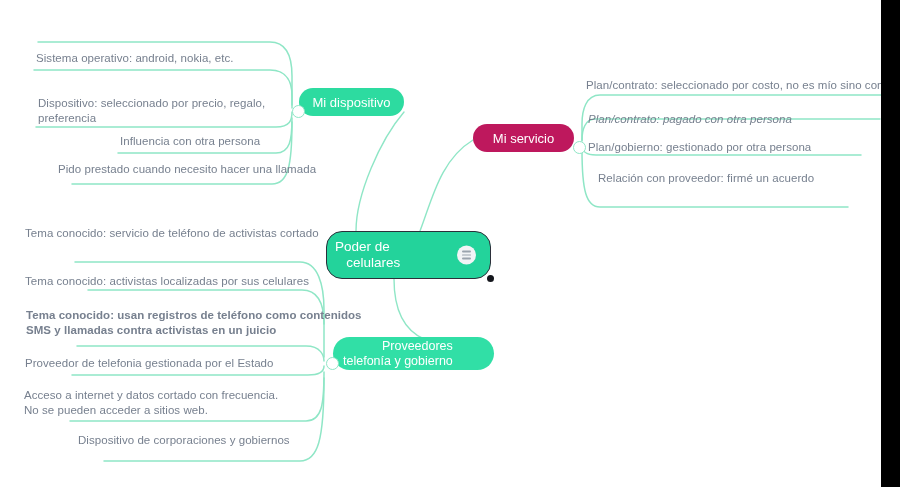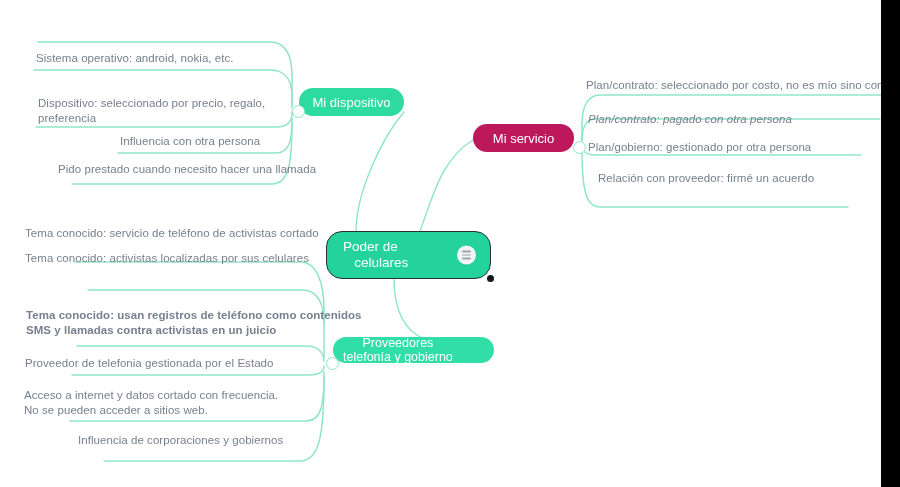--- a/index.html
+++ b/index.html
@@ -59,45 +59,45 @@
     font-size: 13px;
   }
   #node-servicio {
     left: 473px; top: 124px;
     width: 101px; height: 28px;
     background: #be185d;
     font-size: 13px;
   }
   #node-proveedores {
     left: 333px; top: 337px;
-    width: 161px; height: 26px;
+    width: 161px; height: 33px;
     background: #31dfa6;
     font-size: 12.5px;
     line-height: 14.5px;
     padding-left: 10px;
     justify-content: flex-start;
-    text-align: center;
+    text-align: right;
   }
   
   #node-root {
     position: absolute;
     left: 326px; top: 231px;
     width: 165px; height: 48px;
     background: #23d39b;
     border: 1.6px solid #2b2f3a;
     border-radius: 16px;
     z-index: 30;
     display: flex;
     align-items: center;
   }
   #root-label {
     color: #ffffff;
     font-size: 13.5px;
     line-height: 16px;
-    margin-left: 16px;
+    margin-left: 8px;
     white-space: pre;
     text-align: left;
   }
   #root-menu {
     position: absolute;
     right: 14px; top: 50%;
     transform: translateY(-50%);
     width: 19px; height: 19px;
     border-radius: 50%;
     background: #f2f4f6;
@@ -196,27 +196,27 @@
   <div class="leaf right" style="left:588px; top:112px;font-style:italic;">Plan/contrato: pagado con otra persona</div>
   <div class="leaf right" style="left:588px; top:140px;">Plan/gobierno: gestionado por otra persona</div>
   <div class="leaf right" style="left:582px; top:171px;margin-left:16px;">Relación con proveedor: firmé un acuerdo</div>
 
   <div class="node" id="node-servicio">
     <span>Mi servicio</span>
   </div>
   <div class="toggle" id="toggle-servicio"></div>
 
   <div class="leaf" style="left:25px; top:226px;">Tema conocido: servicio de teléfono de activistas cortado</div>
-  <div class="leaf" style="left:25px; top:251px;">Tema conocido: activistas localizadas por sus celulares</div>
+  <div class="leaf" style="left:25px; top:274px;">Tema conocido: activistas localizadas por sus celulares</div>
   <div class="leaf" style="left:26px; top:308px;font-weight:bold;">Tema conocido: usan registros de teléfono como contenidos
 SMS y llamadas contra activistas en un juicio</div>
   <div class="leaf" style="left:25px; top:356px;">Proveedor de telefonia gestionada por el Estado</div>
   <div class="leaf" style="left:24px; top:388px;">Acceso a internet y datos cortado con frecuencia.
 No se pueden acceder a sitios web.</div>
-  <div class="leaf" style="left:78px; top:433px;">Influencia de corporaciones y gobiernos</div>
+  <div class="leaf" style="left:78px; top:433px;">Dispositivo de corporaciones y gobiernos</div>
 
   <div class="node" id="node-proveedores">
     <span>Proveedores
 telefonía y gobierno</span>
   </div>
   <div class="toggle" id="toggle-proveedores"></div>
 
   <div id="node-root">
     <span id="root-label">Poder de
    celulares</span>

